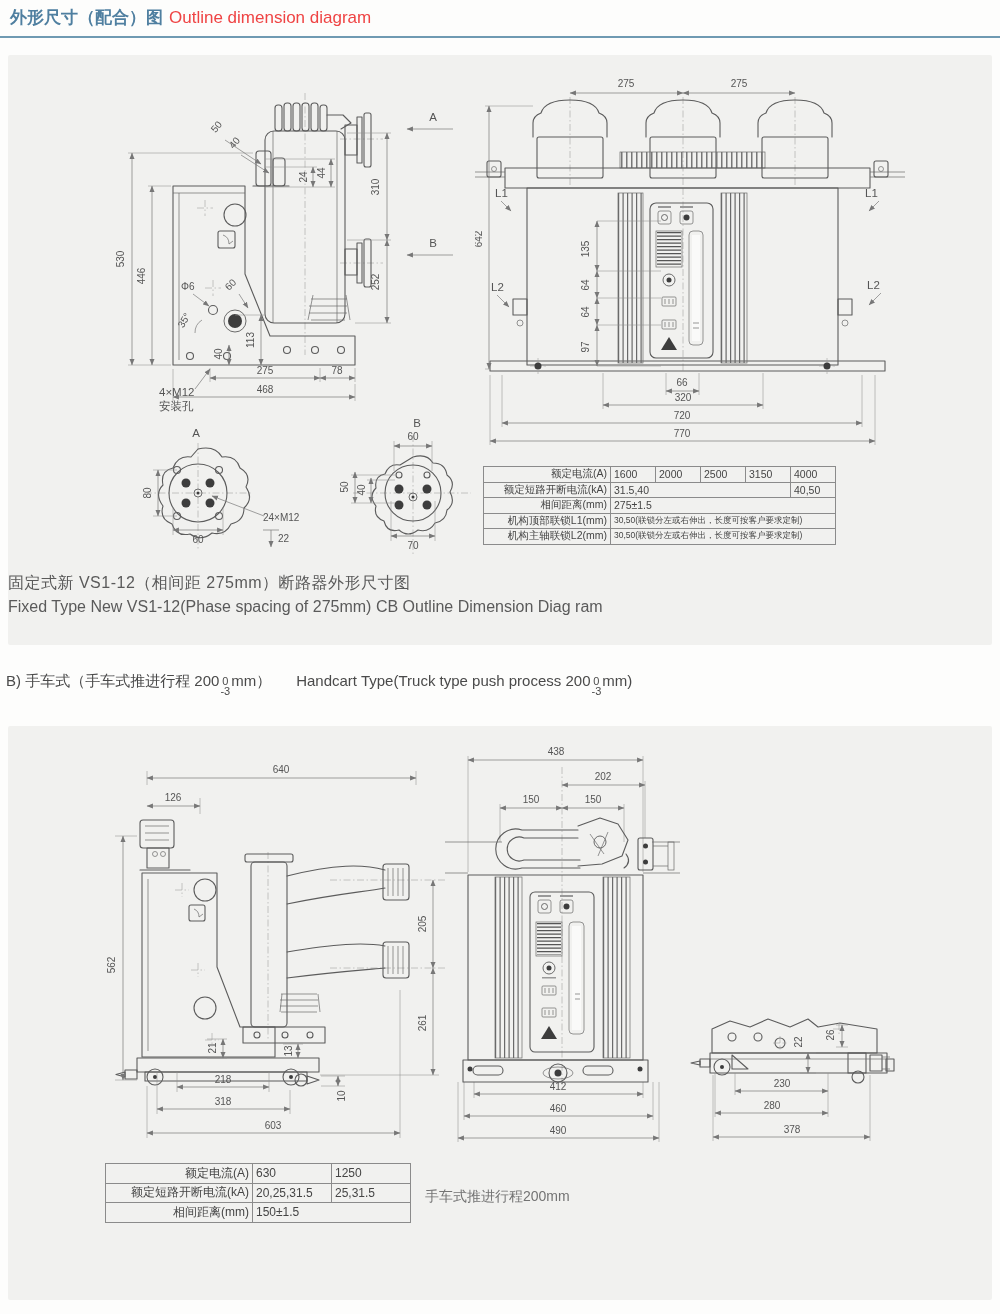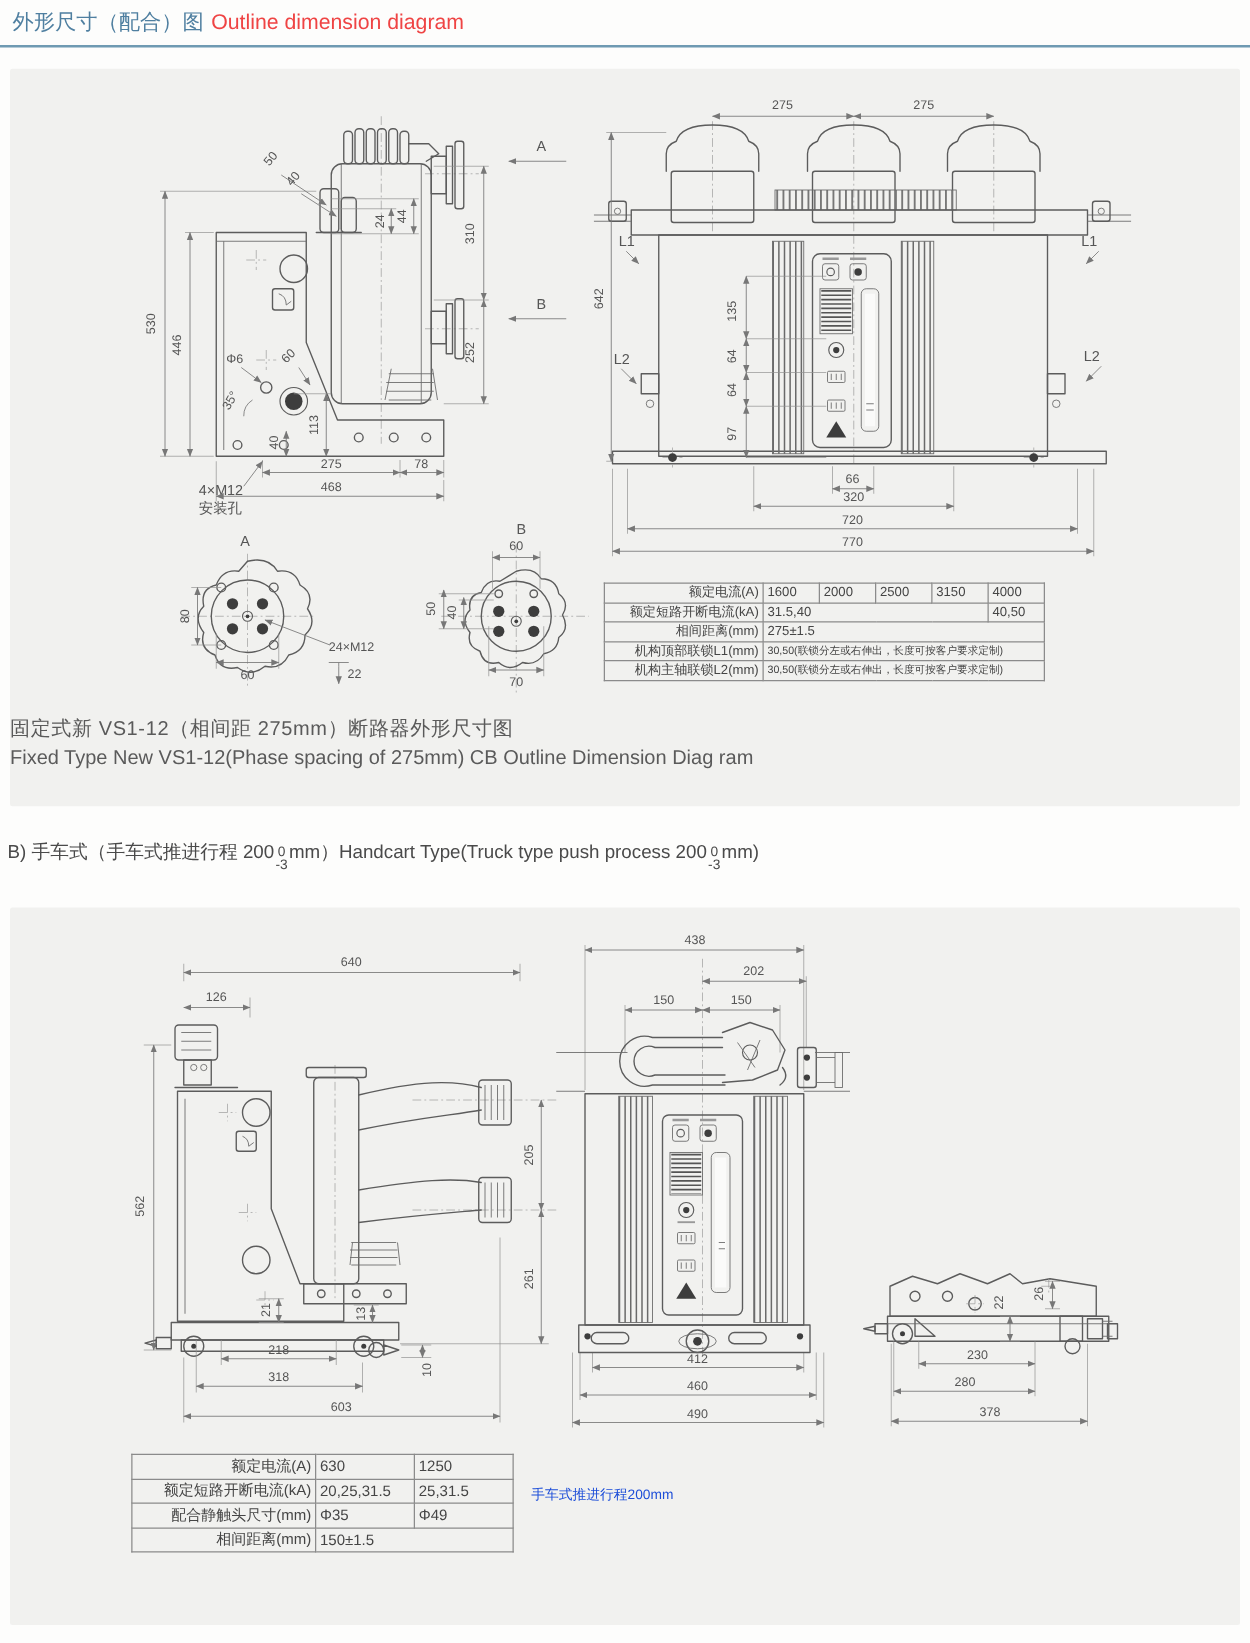--- a/index.html
+++ b/index.html
@@ -1,31 +1,31 @@
 <!DOCTYPE html>
 <html><head>
 <meta charset="utf-8">
 <style>
 html,body{margin:0;padding:0;background:#fdfdfc}
 .page{position:relative;width:1000px;height:1314px;background:#fdfdfc;overflow:hidden;font-family:"Liberation Sans","DejaVu Sans",sans-serif}
 .hdr{position:absolute;left:10px;top:6px;white-space:nowrap}
-.tzh{font-size:17px;font-weight:400;color:#4f7fa0}
+.tzh{font-size:17px;font-weight:700;color:#4f7fa0}
 .ten{font-size:17px;color:#ef4444;margin-left:6px}
 .divider{position:absolute;left:0;top:36px;width:1000px;height:2px;background:#6f9ab2}
 .panel{position:absolute;left:8px;width:984px;background:#f1f1ef;border-radius:2px}
 .p1{top:55px;height:590px}
 .p2{top:726px;height:574px}
 .panel svg{position:absolute}
 .cap{position:absolute;left:0;width:100%;text-align:left;color:#5a5a5a}
 .cap .zh{font-size:16px;letter-spacing:.5px}
 .cap .en{font-size:16px;margin-top:4px}
 .secb{position:absolute;left:6px;top:672px;font-size:15px;color:#4a4a4a;white-space:nowrap}
-.secb .en{margin-left:0}
+.secb .en{margin-left:25px}
 .tol{display:inline-flex;flex-direction:column;font-size:11px;line-height:10px;vertical-align:1px;margin:0 1px;text-align:center}
-.note{position:absolute;font-size:11px;color:#1d4ed8;white-space:nowrap}
+.note{position:absolute;font-size:14px;color:#737373;white-space:nowrap}
 .spec{position:absolute;border-collapse:collapse;color:#454545;background:transparent}
 .spec td{border:1px solid #8b8b8b;text-align:left;padding:0 3px;white-space:nowrap}
 .spec .lbl{text-align:right;padding-left:5px}
 .t1{font-size:10.5px}
 .t1 td{height:14.5px}
 .t1 .lbl{width:118px}
 .t1 .c{min-width:38px}
 .t1 .sm{font-size:8.5px}
 .t2{font-size:12px}
 .t2 td{height:18.5px}
@@ -502,25 +502,20 @@
     <td class="lbl">额定电流(A)</td>
     <td class="c">630</td>
     <td class="c">1250</td>
    </tr>
    <tr>
     <td class="lbl">额定短路开断电流(kA)</td>
     <td class="c">20,25,31.5</td>
     <td class="c">25,31.5</td>
    </tr>
    <tr>
-    <td class="lbl">配合静触头尺寸(mm)</td>
-    <td class="c">Φ35</td>
-    <td class="c">Φ49</td>
-   </tr>
-   <tr>
     <td class="lbl">相间距离(mm)</td>
     <td colspan="2">150±1.5</td>
    </tr>
   </tbody>
       </table>
 
   <div class="note" style="left:417px;top:462px">手车式推进行程200mm</div>
 
  </div>
 </div>

